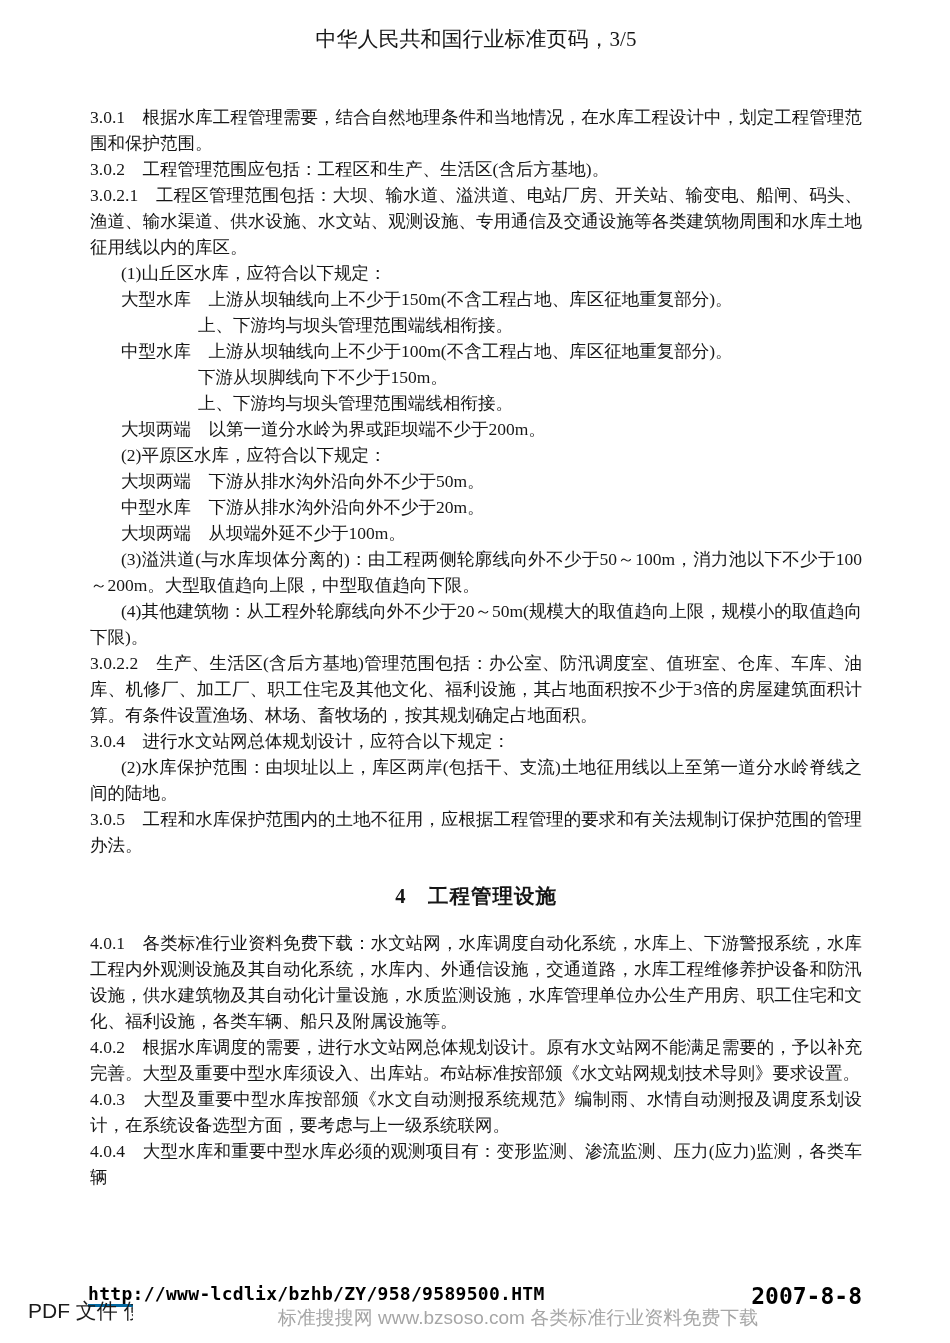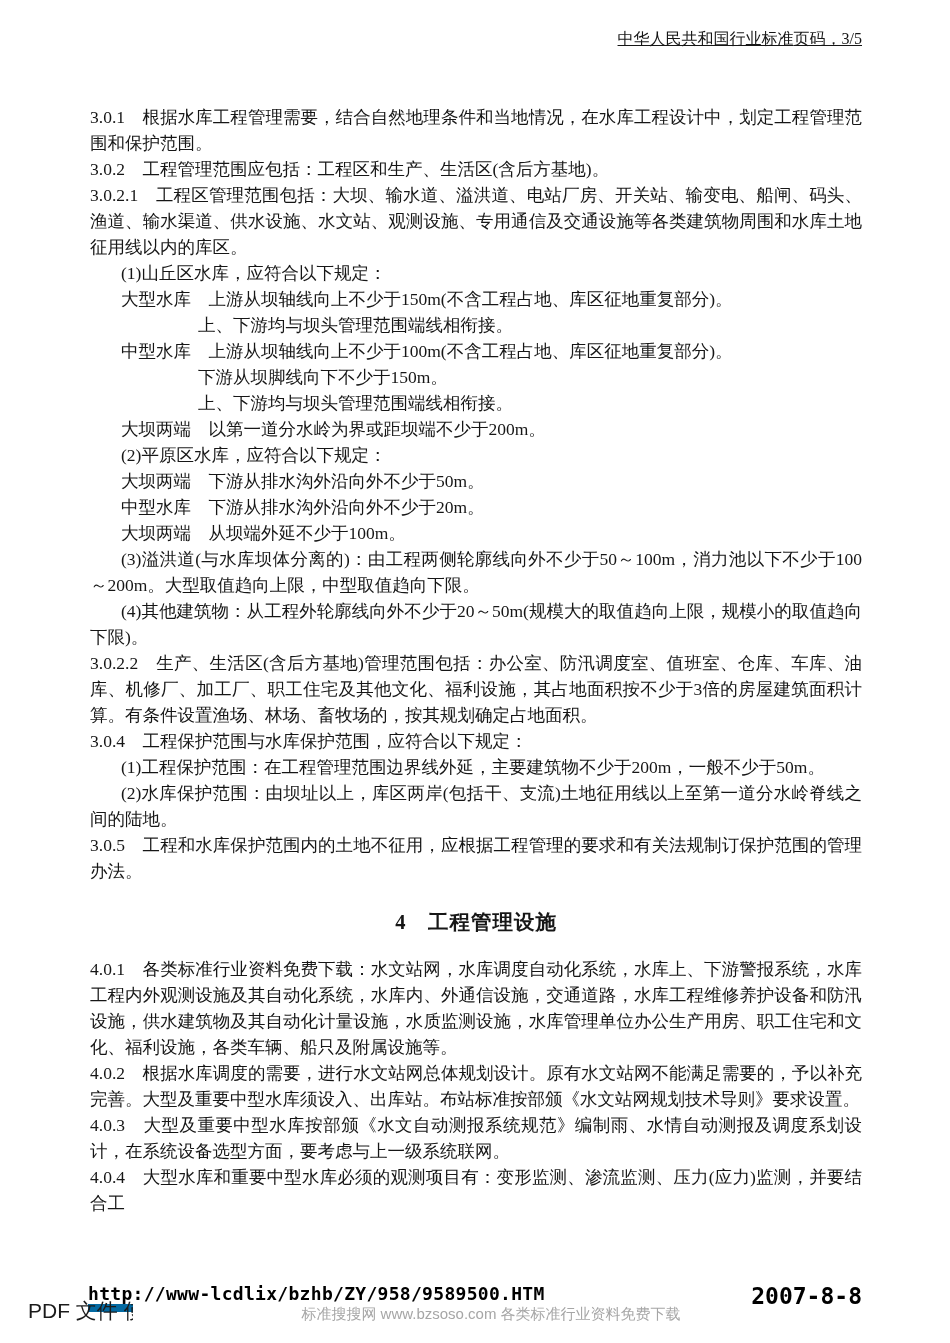--- a/index.html
+++ b/index.html
@@ -15,24 +15,23 @@
     overflow: hidden;
     font-family: "Liberation Serif", "DejaVu Serif", serif;
     color: #161616;
   }
   .hdr {
     position: absolute;
     top: 27px;
     left: 90px;
     right: 88px;
     display: flex;
-    justify-content: flex-end;
-    font-size: 16px;
+    justify-content: center;
+    font-size: 21px;
     line-height: 24px;
-    text-decoration: underline;
   }
   .doc-body {
     position: absolute;
     top: 104px;
     left: 90px;
     width: 772px;
     font-size: 17.5px;
     line-height: 26px;
     text-align: justify;
   }
@@ -54,21 +53,21 @@
     position: absolute;
     left: 88px;
     top: 1283px;
     font-family: "DejaVu Sans Mono", monospace;
     font-weight: bold;
     font-size: 18px;
     letter-spacing: 0.3px;
     color: #000;
     white-space: nowrap;
   }
-  .url-prefix { border-bottom: 8px solid #0369a1; }
+  .url-prefix { border-bottom: 3px solid #0369a1; }
   .footer-date {
     position: absolute;
     top: 1283px;
     right: 88px;
     font-family: "DejaVu Sans Mono", monospace;
     font-weight: bold;
     font-size: 23px;
     color: #000;
     white-space: nowrap;
   }
@@ -86,23 +85,23 @@
     width: 0.45em;
     overflow: hidden;
     white-space: nowrap;
     vertical-align: top;
   }
   .watermark {
     position: absolute;
     top: 1305px;
     left: 50%;
     transform: translateX(-50%);
-    margin-left: 16px;
+    margin-left: 43px;
     font-family: "Liberation Sans", sans-serif;
-    font-size: 15px;
+    font-size: 19px;
     color: #a6a6a6;
     white-space: nowrap;
   }
 </style>
 </head>
 <body>
 
 <div class="page">
 
   <div class="hdr">
@@ -121,29 +120,28 @@
       <p class="p2">下游从坝脚线向下不少于150m。</p>
       <p class="p2">上、下游均与坝头管理范围端线相衔接。</p>
       <p class="p1">大坝两端　以第一道分水岭为界或距坝端不少于200m。</p>
       <p class="p1">(2)平原区水库，应符合以下规定：</p>
       <p class="p1">大坝两端　下游从排水沟外沿向外不少于50m。</p>
       <p class="p1">中型水库　下游从排水沟外沿向外不少于20m。</p>
       <p class="p1">大坝两端　从坝端外延不少于100m。</p>
       <p class="p1">(3)溢洪道(与水库坝体分离的)：由工程两侧轮廓线向外不少于50～100m，消力池以下不少于100～200m。大型取值趋向上限，中型取值趋向下限。</p>
       <p class="p1">(4)其他建筑物：从工程外轮廓线向外不少于20～50m(规模大的取值趋向上限，规模小的取值趋向下限)。</p>
       <p class="p0">3.0.2.2　生产、生活区(含后方基地)管理范围包括：办公室、防汛调度室、值班室、仓库、车库、油库、机修厂、加工厂、职工住宅及其他文化、福利设施，其占地面积按不少于3倍的房屋建筑面积计算。有条件设置渔场、林场、畜牧场的，按其规划确定占地面积。</p>
-      <p class="p0">3.0.4　工程保护范围与水库保护范围，应符合以下规定：</p>
-      <p class="p1">(1)工程保护范围：在工程管理范围边界线外延，主要建筑物不少于200m，一般不少于50m。</p>
+      <p class="p0">3.0.4　进行水文站网总体规划设计，应符合以下规定：</p>
       <p class="p1">(2)水库保护范围：由坝址以上，库区两岸(包括干、支流)土地征用线以上至第一道分水岭脊线之间的陆地。</p>
       <p class="p0">3.0.5　工程和水库保护范围内的土地不征用，应根据工程管理的要求和有关法规制订保护范围的管理办法。</p>
       <p class="heading">4　工程管理设施</p>
       <p class="p0">4.0.1　各类标准行业资料免费下载：水文站网，水库调度自动化系统，水库上、下游警报系统，水库工程内外观测设施及其自动化系统，水库内、外通信设施，交通道路，水库工程维修养护设备和防汛设施，供水建筑物及其自动化计量设施，水质监测设施，水库管理单位办公生产用房、职工住宅和文化、福利设施，各类车辆、船只及附属设施等。</p>
       <p class="p0">4.0.2　根据水库调度的需要，进行水文站网总体规划设计。原有水文站网不能满足需要的，予以补充完善。大型及重要中型水库须设入、出库站。布站标准按部颁《水文站网规划技术导则》要求设置。</p>
       <p class="p0">4.0.3　大型及重要中型水库按部颁《水文自动测报系统规范》编制雨、水情自动测报及调度系划设计，在系统设备选型方面，要考虑与上一级系统联网。</p>
-      <p class="p0">4.0.4　大型水库和重要中型水库必须的观测项目有：变形监测、渗流监测、压力(应力)监测，并要结合工</p>
+      <p class="p0">4.0.4　大型水库和重要中型水库必须的观测项目有：变形监测、渗流监测、压力(应力)监测，各类车辆</p>
     </div>
 
   <div class="footer-url"><span class="url-prefix">http</span><span>://www-lcdlix/bzhb/ZY/958/9589500.HTM</span></div>
 
   <div class="footer-date">2007-8-8</div>
 
   <div class="pdf-note"><span>PDF 文件</span> <span class="partial">使</span></div>
 
   <div class="watermark">标准搜搜网 www.bzsoso.com 各类标准行业资料免费下载</div>
 

